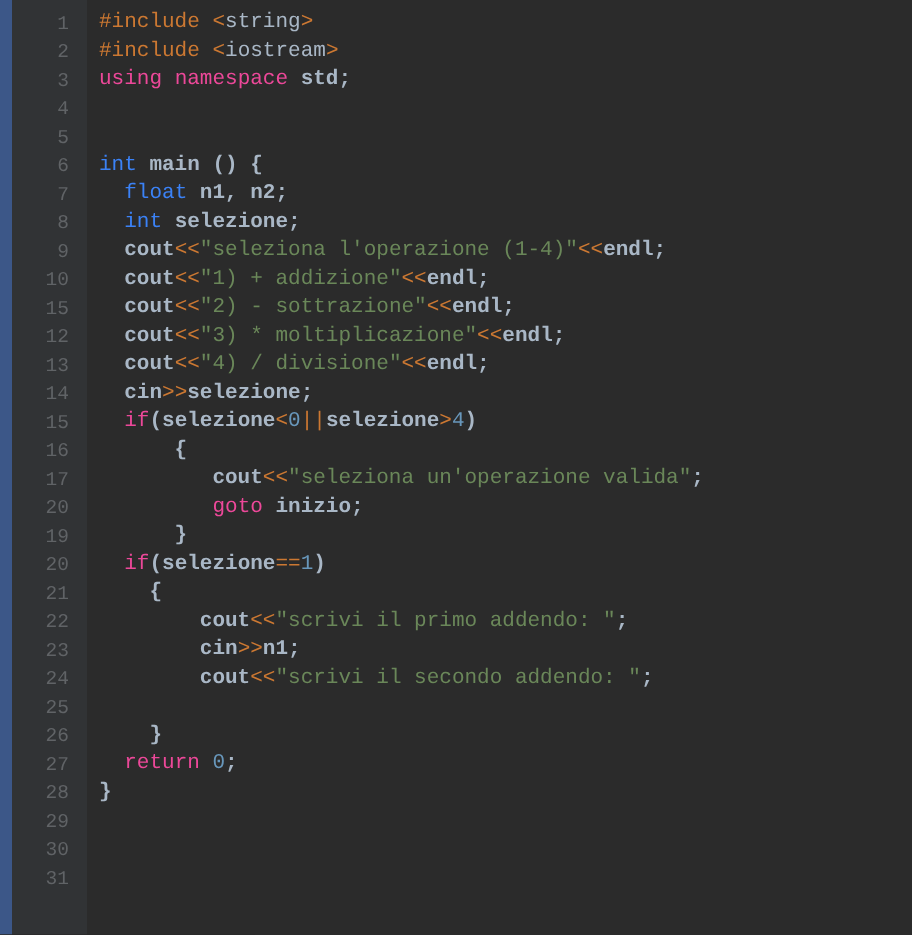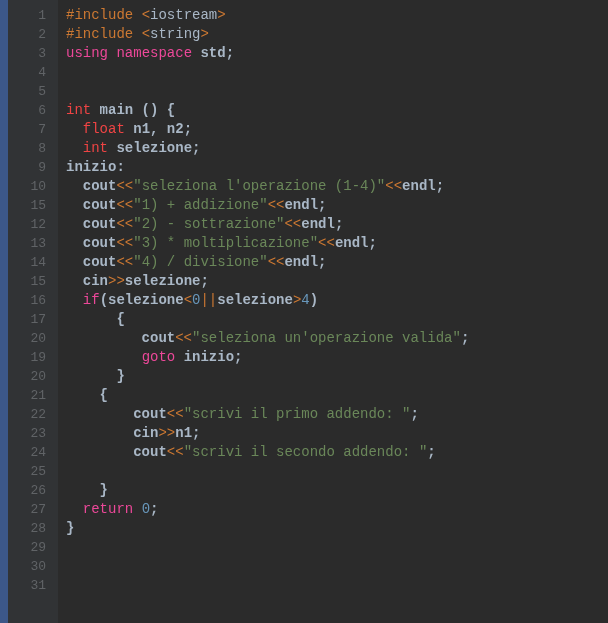--- a/index.html
+++ b/index.html
@@ -39,21 +39,21 @@
       padding-left: 8px;
       position: relative;
     }
     .code-line {
       height: 19px;
       line-height: 19px;
       white-space: pre;
     }
     .k-preproc { color: #cc7832; }
     .k-keyword { color: #ec4899; }
-    .k-type { color: #ef4444; }
+    .k-type { color: #3b82f6; }
     .k-string { color: #6a8759; }
     .k-number { color: #6897bb; }
     .k-op { color: #cc7832; }
     .k-incfile { color: #a9b7c6; }
     .k-default { color: #a9b7c6; font-weight: bold; }
   </style>
 </head>
 <body>
 
 <div class="left-bar"></div>
@@ -86,40 +86,40 @@
     <div class="line-number">25</div>
     <div class="line-number">26</div>
     <div class="line-number">27</div>
     <div class="line-number">28</div>
     <div class="line-number">29</div>
     <div class="line-number">30</div>
     <div class="line-number">31</div>
   </div>
 
 <div class="code-area">
-<div class="code-line"><span class="k-preproc">#include </span><span class="k-op">&lt;</span><span class="k-incfile">iostream</span><span class="k-op">&gt;</span></div>
-    <div class="code-line"><span class="k-preproc">#include </span><span class="k-op">&lt;</span><span class="k-incfile">string</span><span class="k-op">&gt;</span></div>
+<div class="code-line"><span class="k-preproc">#include </span><span class="k-op">&lt;</span><span class="k-incfile">string</span><span class="k-op">&gt;</span></div>
+    <div class="code-line"><span class="k-preproc">#include </span><span class="k-op">&lt;</span><span class="k-incfile">iostream</span><span class="k-op">&gt;</span></div>
     <div class="code-line"><span class="k-keyword">using </span><span class="k-keyword">namespace </span><span class="k-default">std;</span></div>
     <div class="code-line"></div>
     <div class="code-line"></div>
     <div class="code-line"><span class="k-type">int </span><span class="k-default">main () {</span></div>
     <div class="code-line"><span class="k-default">  </span><span class="k-type">float </span><span class="k-default">n1, n2;</span></div>
     <div class="code-line"><span class="k-default">  </span><span class="k-type">int </span><span class="k-default">selezione;</span></div>
-    <div class="code-line"><span class="k-default">inizio:</span></div>
     <div class="code-line"><span class="k-default">  cout</span><span class="k-op">&lt;&lt;</span><span class="k-string">"seleziona l'operazione (1-4)"</span><span class="k-op">&lt;&lt;</span><span class="k-default">endl;</span></div>
     <div class="code-line"><span class="k-default">  cout</span><span class="k-op">&lt;&lt;</span><span class="k-string">"1) + addizione"</span><span class="k-op">&lt;&lt;</span><span class="k-default">endl;</span></div>
     <div class="code-line"><span class="k-default">  cout</span><span class="k-op">&lt;&lt;</span><span class="k-string">"2) - sottrazione"</span><span class="k-op">&lt;&lt;</span><span class="k-default">endl;</span></div>
     <div class="code-line"><span class="k-default">  cout</span><span class="k-op">&lt;&lt;</span><span class="k-string">"3) * moltiplicazione"</span><span class="k-op">&lt;&lt;</span><span class="k-default">endl;</span></div>
     <div class="code-line"><span class="k-default">  cout</span><span class="k-op">&lt;&lt;</span><span class="k-string">"4) / divisione"</span><span class="k-op">&lt;&lt;</span><span class="k-default">endl;</span></div>
     <div class="code-line"><span class="k-default">  cin</span><span class="k-op">&gt;&gt;</span><span class="k-default">selezione;</span></div>
     <div class="code-line"><span class="k-default">  </span><span class="k-keyword">if</span><span class="k-default">(selezione</span><span class="k-op">&lt;</span><span class="k-number">0</span><span class="k-op">||</span><span class="k-default">selezione</span><span class="k-op">&gt;</span><span class="k-number">4</span><span class="k-default">)</span></div>
     <div class="code-line"><span class="k-default">      {</span></div>
     <div class="code-line"><span class="k-default">         cout</span><span class="k-op">&lt;&lt;</span><span class="k-string">"seleziona un'operazione valida"</span><span class="k-default">;</span></div>
     <div class="code-line"><span class="k-default">         </span><span class="k-keyword">goto </span><span class="k-default">inizio;</span></div>
     <div class="code-line"><span class="k-default">      }</span></div>
+    <div class="code-line"><span class="k-default">  </span><span class="k-keyword">if</span><span class="k-default">(selezione</span><span class="k-op">==</span><span class="k-number">1</span><span class="k-default">)</span></div>
     <div class="code-line"><span class="k-default">    {</span></div>
     <div class="code-line"><span class="k-default">        cout</span><span class="k-op">&lt;&lt;</span><span class="k-string">"scrivi il primo addendo: "</span><span class="k-default">;</span></div>
     <div class="code-line"><span class="k-default">        cin</span><span class="k-op">&gt;&gt;</span><span class="k-default">n1;</span></div>
     <div class="code-line"><span class="k-default">        cout</span><span class="k-op">&lt;&lt;</span><span class="k-string">"scrivi il secondo addendo: "</span><span class="k-default">;</span></div>
     <div class="code-line"></div>
     <div class="code-line"><span class="k-default">    }</span></div>
     <div class="code-line"><span class="k-default">  </span><span class="k-keyword">return </span><span class="k-number">0</span><span class="k-default">;</span></div>
     <div class="code-line"><span class="k-default">}</span></div>
     <div class="code-line"></div>
   </div>

